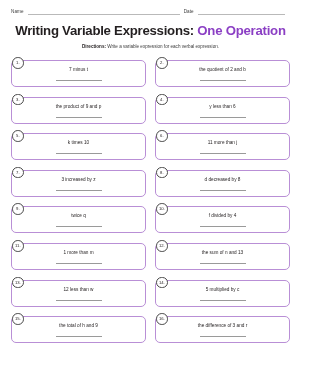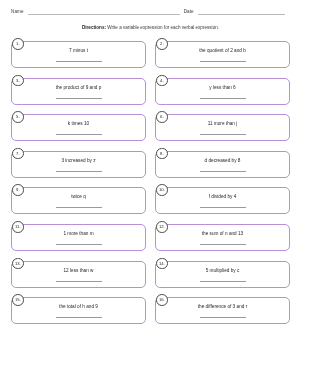--- a/index.html
+++ b/index.html
@@ -130,20 +130,23 @@
 
 <div class="page">
 
   <div class="idrow">
     <span class="idlabel">Name</span>
     <span class="idline name"></span>
     <span class="idlabel">Date</span>
     <span class="idline date"></span>
   </div>
 
+  <div class="title">
+    <span class="part1">Writing Variable Expressions: </span><span class="part2">One Operation</span>
+  </div>
 
   <div class="directions">
     <span class="dlabel">Directions:</span><span> Write a variable expression for each verbal expression.</span>
   </div>
 
   <div class="grid">
       <div class="cell">
         <div class="box">
           <div class="prompt">7 minus t</div>
           <div class="answer-line"></div>

